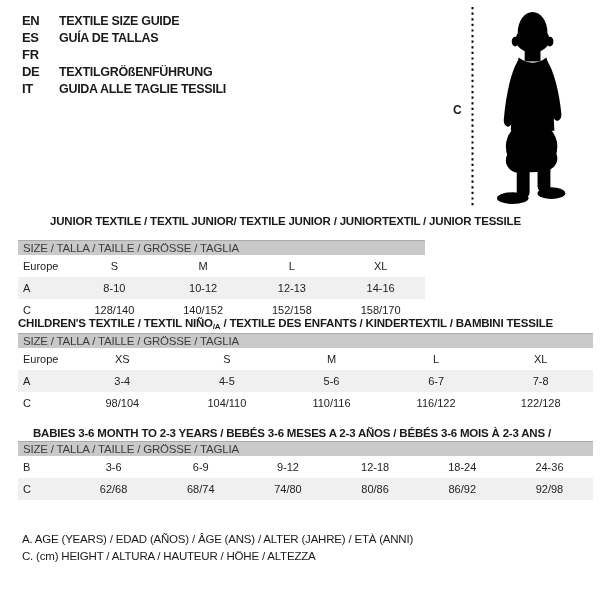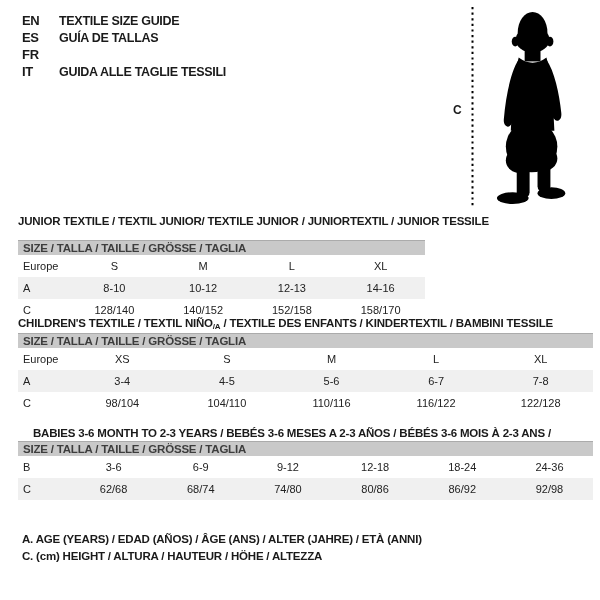--- a/index.html
+++ b/index.html
@@ -29,50 +29,54 @@
   .tsection.w1 { width:407px; }
   .tsection.w2 { width:575px; }
   .ttitle { font-weight:bold; font-size:11.5px; letter-spacing:-0.2px; line-height:13px; white-space:nowrap; }
   .ttitle2l { line-height:15px;margin-left:15px; }
   .title-sub { font-size:8px; vertical-align:-2px; font-weight:bold; }
   .sizebar {
     background:#c9c9c9;
     border-top:1px solid #ababab;
     height:15px; line-height:14px;
     padding-left:5px;
-    font-weight:bold; font-size:11.5px; letter-spacing:-0.2px;
+    font-weight:normal; font-size:11.5px; letter-spacing:-0.2px;
     color:#3d3d3d;
     white-space:nowrap;
   }
-  .gap12 { margin-bottom:12px; }
+  .gap12 { margin-bottom:12px;margin-left:32px; }
   .gap16 { }
   .gap8  { margin-bottom:8px; }
   .trow { display:flex; height:22px; align-items:center; font-size:11px; color:#222; }
   .trow.shaded { background:#f0f0f0; }
   .tlabel { width:52px; padding-left:5px; font-size:11px; }
   .tcell { flex:1; text-align:center; }
 
   
   .footnotes { position:absolute; left:22px; top:531px; }
-  .fn { font-weight:bold; font-size:11.5px; letter-spacing:-0.2px; line-height:17px; white-space:nowrap; }
+  .fn { font-weight:normal; font-size:11.5px; letter-spacing:-0.2px; line-height:17px; white-space:nowrap; }
 </style>
 </head>
 <body>
 
 <div class="langs">
   <div class="lang-row">
     <span class="lang-code">EN</span>
     <span class="lang-text">TEXTILE SIZE GUIDE</span>
   </div>
   <div class="lang-row">
     <span class="lang-code">ES</span>
     <span class="lang-text">GUÍA DE TALLAS</span>
   </div>
   <div class="lang-row">
     <span class="lang-code">FR</span>
+  </div>
+  <div class="lang-row">
+    <span class="lang-code">DE</span>
+    <span class="lang-text">TEXTILGRÖßENFÜHRUNG</span>
   </div>
   <div class="lang-row">
     <span class="lang-code">IT</span>
     <span class="lang-text">GUIDA ALLE TAGLIE TESSILI</span>
   </div>
 </div>
 
 <div class="figure">
   <span class="c-label">C</span>
   <svg class="measure-line" width="4" height="200" aria-hidden="true">

